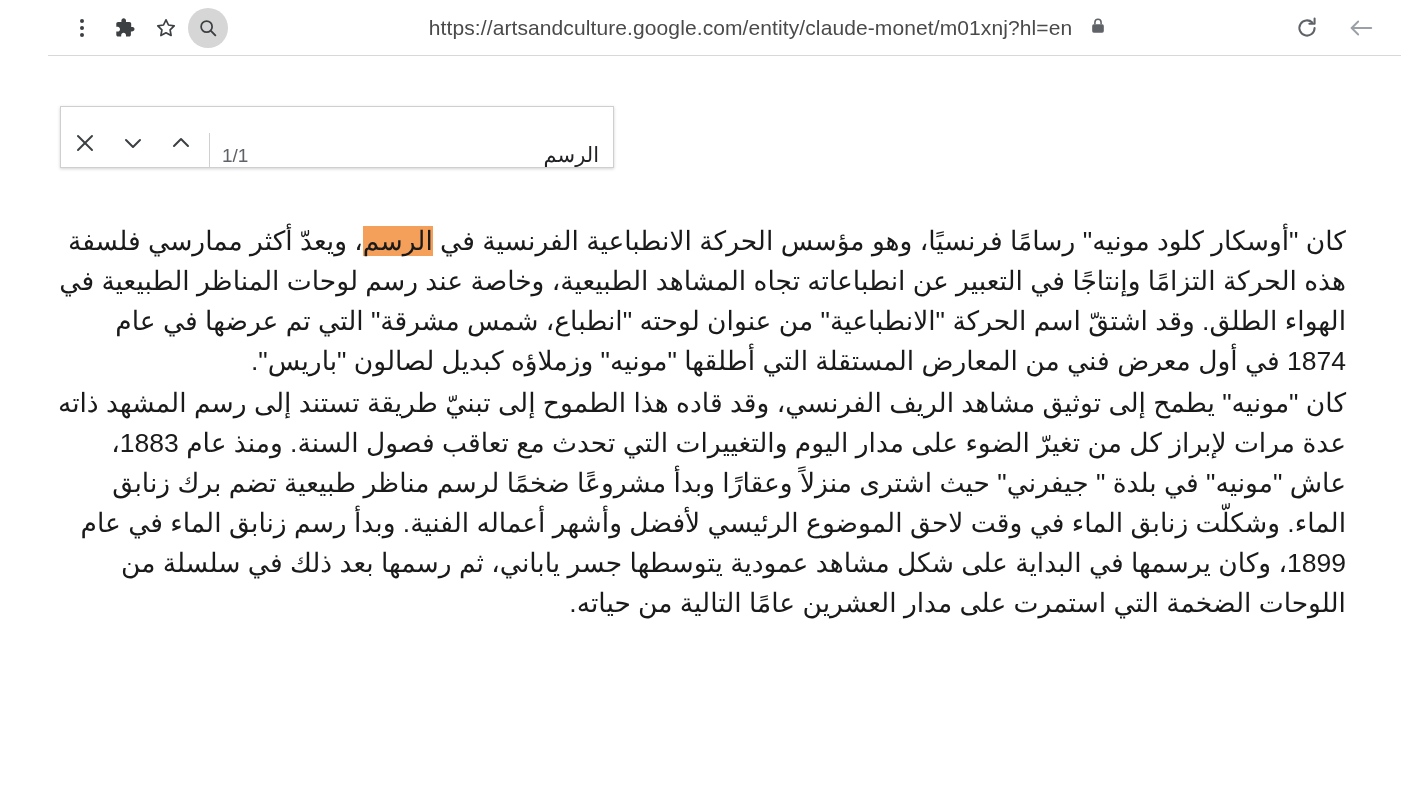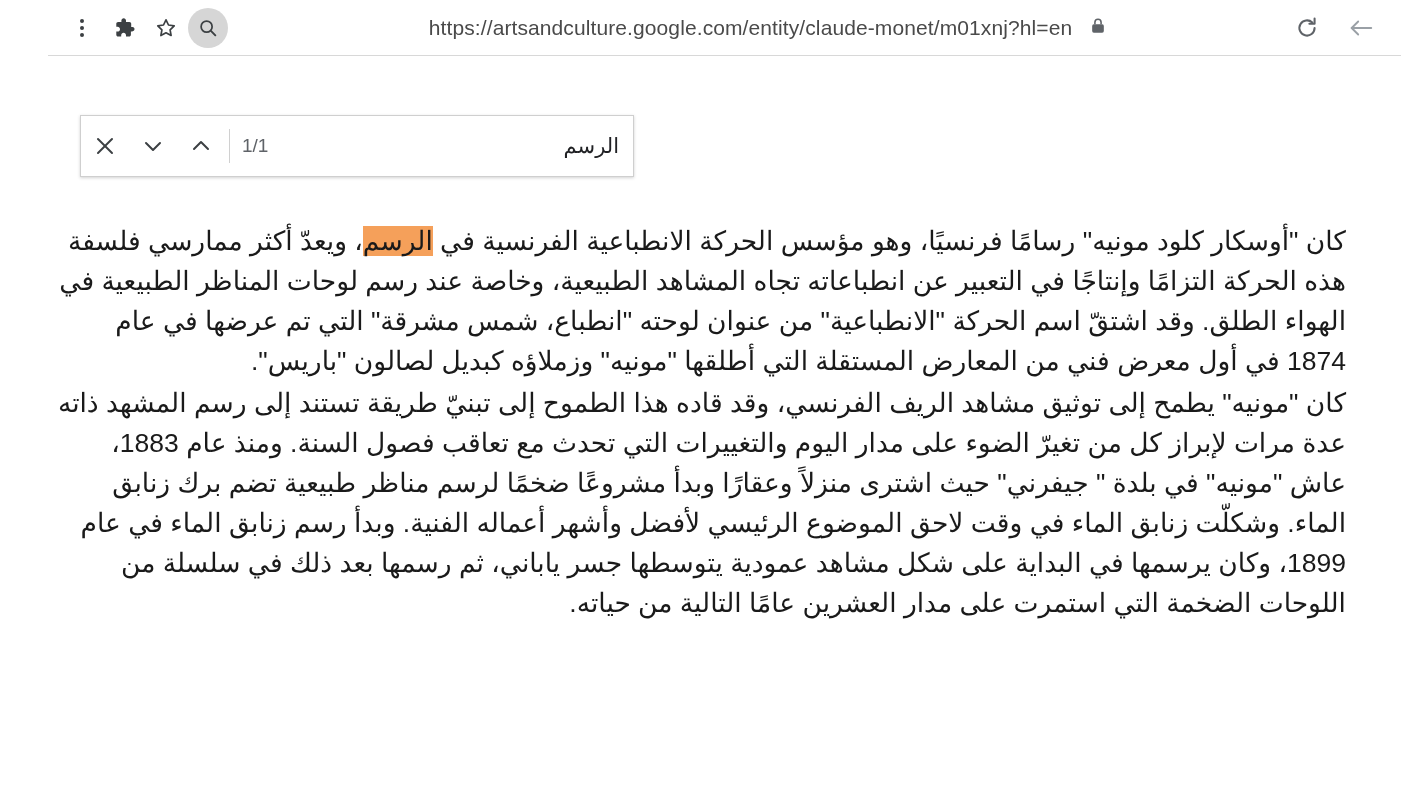--- a/index.html
+++ b/index.html
@@ -86,31 +86,30 @@
     display: flex;
     align-items: center;
     gap: 14px;
     padding-left: 8px;
   }
 
   
   .findbar {
     position: absolute;
     left: 60px;
-    top: 59px;
+    top: 50px;
     width: 554px;
     height: 62px;
     background: #ffffff;
     border: 1px solid #cfcfcf;
     box-shadow: 0 1px 3px rgba(0,0,0,.18);
     box-sizing: border-box;
     display: flex;
-    align-items: center;
+    align-items: flex-end;
     z-index: 20;
-    margin-left: 20px;
   }
   .findbar .fb-btn {
     width: 48px;
     height: 48px;
     display: flex;
     align-items: center;
     justify-content: center;
     border: none;
     background: transparent;
     cursor: pointer;

